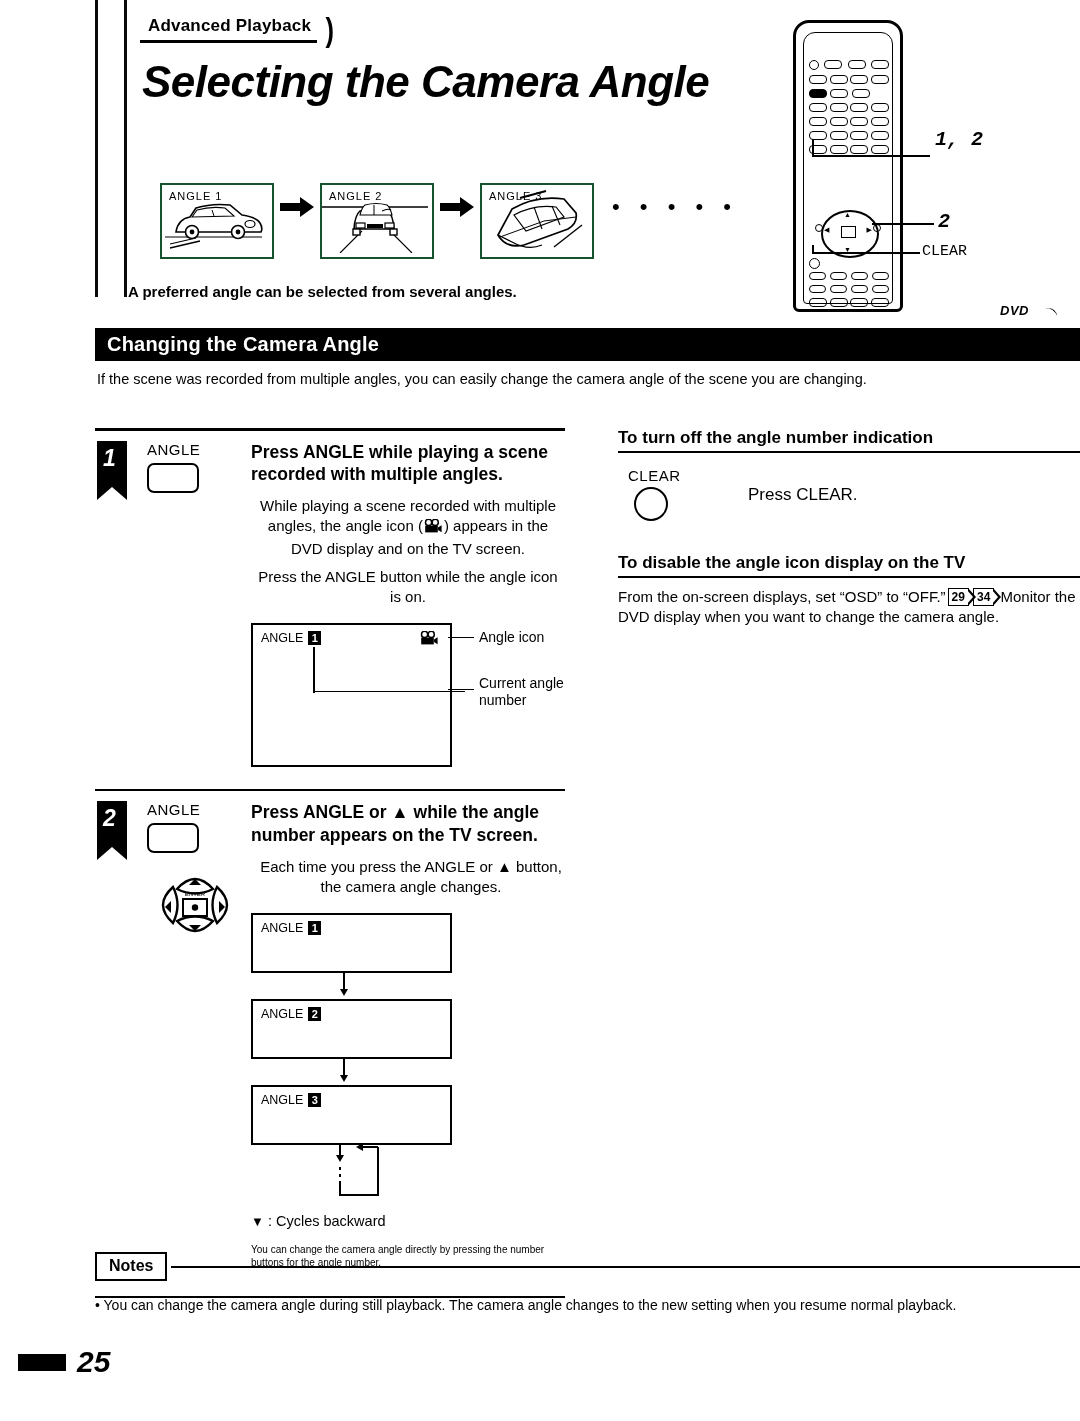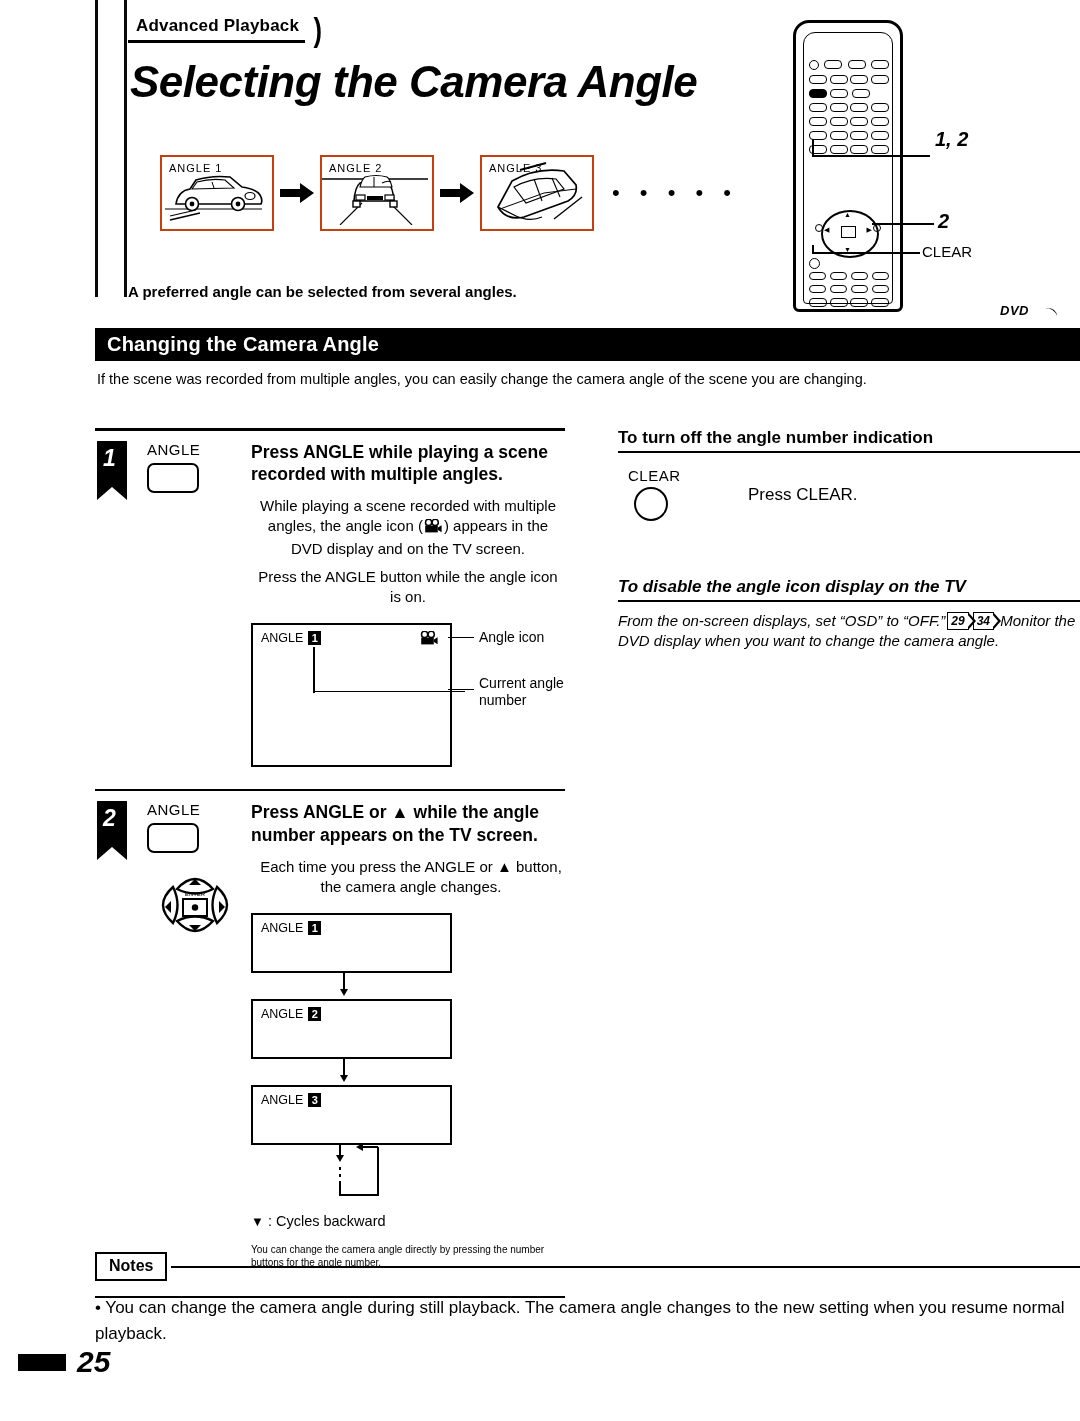--- a/index.html
+++ b/index.html
@@ -9,43 +9,44 @@
     -webkit-font-smoothing:none;
   }
   .page{position:absolute;inset:0;}
 
   
   .scan-line{position:absolute;background:#0a0a0a;width:3px;}
   .scan-line.a{left:95px;top:0;height:297px;}
   .scan-line.b{left:124px;top:0;height:297px;}
 
   
-  .hdr{position:absolute;left:128px;top:14px;width:660px;}
+  .hdr{position:absolute;left:140px;top:14px;width:660px;}
   .tab-wrap{position:relative;display:inline-block;padding:0 0 4px 0;}
   .tab-label{
     font-size:17px;font-weight:bold;letter-spacing:.2px;
     padding:2px 6px 3px 8px;display:inline-block;
   }
   .tab-underline{
     position:absolute;left:0;right:0;bottom:0;height:3px;background:#000;
   }
   .tab-paren{
     position:absolute;right:-18px;bottom:-3px;font-size:34px;line-height:1;
     font-weight:bold;transform:scaleX(.75);
   }
   h1.title{
     font-size:44px;font-style:italic;font-weight:bold;margin:14px 0 0 2px;
     letter-spacing:-.5px;white-space:nowrap;
   }
 
   
   .thumbs{position:absolute;left:160px;top:155px;display:flex;align-items:center;}
   .thumb{
-    width:110px;height:72px;border:2px solid #c2410c;background:#fff;position:relative;
+    width:110px;height:72px;border:2px solid #14532d;background:#fff;position:relative;
     margin-right:0;
+    margin-top:28px;
   }
   .thumb .lbl{
     position:absolute;left:7px;top:5px;font-size:11px;letter-spacing:1px;
   }
   .arrow-r{
     width:46px;display:flex;align-items:center;justify-content:center;
   }
   .arrow-r svg{display:block;}
   .dots{margin-left:18px;font-size:22px;letter-spacing:7px;line-height:1;}
 
@@ -86,21 +87,21 @@
   .pad .rt{right:9px;top:16px;}
   .pad .dotL{position:absolute;left:0px;top:14px;width:6px;height:6px;border:1px solid #000;border-radius:50%;}
   .pad .dotR{position:absolute;right:0px;top:14px;width:6px;height:6px;border:1px solid #000;border-radius:50%;}
   .clear-key{
     position:absolute;left:16px;top:238px;width:9px;height:9px;border:1.5px solid #000;
     border-radius:50%;
   }
   .btm-grid{position:absolute;left:16px;top:252px;width:80px;}
 
   
-  .callout{position:absolute;font-size:20px;font-style:italic;font-weight:bold;}
+  .callout{position:absolute;font-size:20px;font-style:italic;font-weight:bold;font-family:Liberation Mono, monospace;}
   .callout.plain{font-style:normal;font-weight:normal;font-size:15px;}
   .lead-line{position:absolute;background:#000;height:1.5px;}
   .lead-line.v{width:1.5px;height:auto;}
 
   .dvd-badge{
     position:absolute;left:1000px;top:303px;font-size:13px;font-weight:bold;
     font-style:italic;letter-spacing:.5px;
   }
   .dvd-swoosh{position:absolute;left:1044px;top:305px;}
 
@@ -202,21 +203,21 @@
   }
 
   
   .notes-wrap{position:absolute;left:95px;top:1252px;width:985px;}
   .notes-hdr{display:flex;align-items:center;}
   .notes-box{
     border:2px solid #000;padding:3px 12px 4px 12px;font-size:16px;font-weight:bold;
     position:relative;background:#fff;
   }
   .notes-rule{flex:1;height:2px;background:#000;margin-left:4px;}
-  .notes-list{margin-top:14px;font-size:17px;line-height:1.5;}
+  .notes-list{margin-top:14px;font-size:14px;line-height:1.5;}
   .notes-list div{margin-bottom:2px;}
 
   
   .footer{position:absolute;left:18px;top:1345px;display:flex;align-items:center;text-align:right;}
   .foot-bar{width:48px;height:17px;background:#000;}
   .foot-num{font-size:30px;font-style:italic;font-weight:bold;margin-left:11px;}
 </style>
 </head>
 <body>
 
@@ -558,21 +559,21 @@
       <div class="subrule"></div>
       <div class="clear-row">
         <div class="clear-key-col">
           <div class="clear-lbl">CLEAR</div>
           <div class="clear-circle"></div>
         </div>
         <div class="clear-txt">Press CLEAR.</div>
       </div>
     </div>
 
-    <div style="margin-top:56px;font-style:italic;">
+    <div style="margin-top:32px;">
       <div class="subhead">To disable the angle icon display on the TV</div>
       <div class="subrule"></div>
       <div class="right-body">
         <span>From the on-screen displays, set “OSD” to “OFF.”</span><span class="pageref">29</span><span class="pageref">34</span>
         <span>Monitor the DVD display when you want to change the camera angle.</span>
       </div>
     </div>
   </div>
 
   <div class="notes-wrap">

